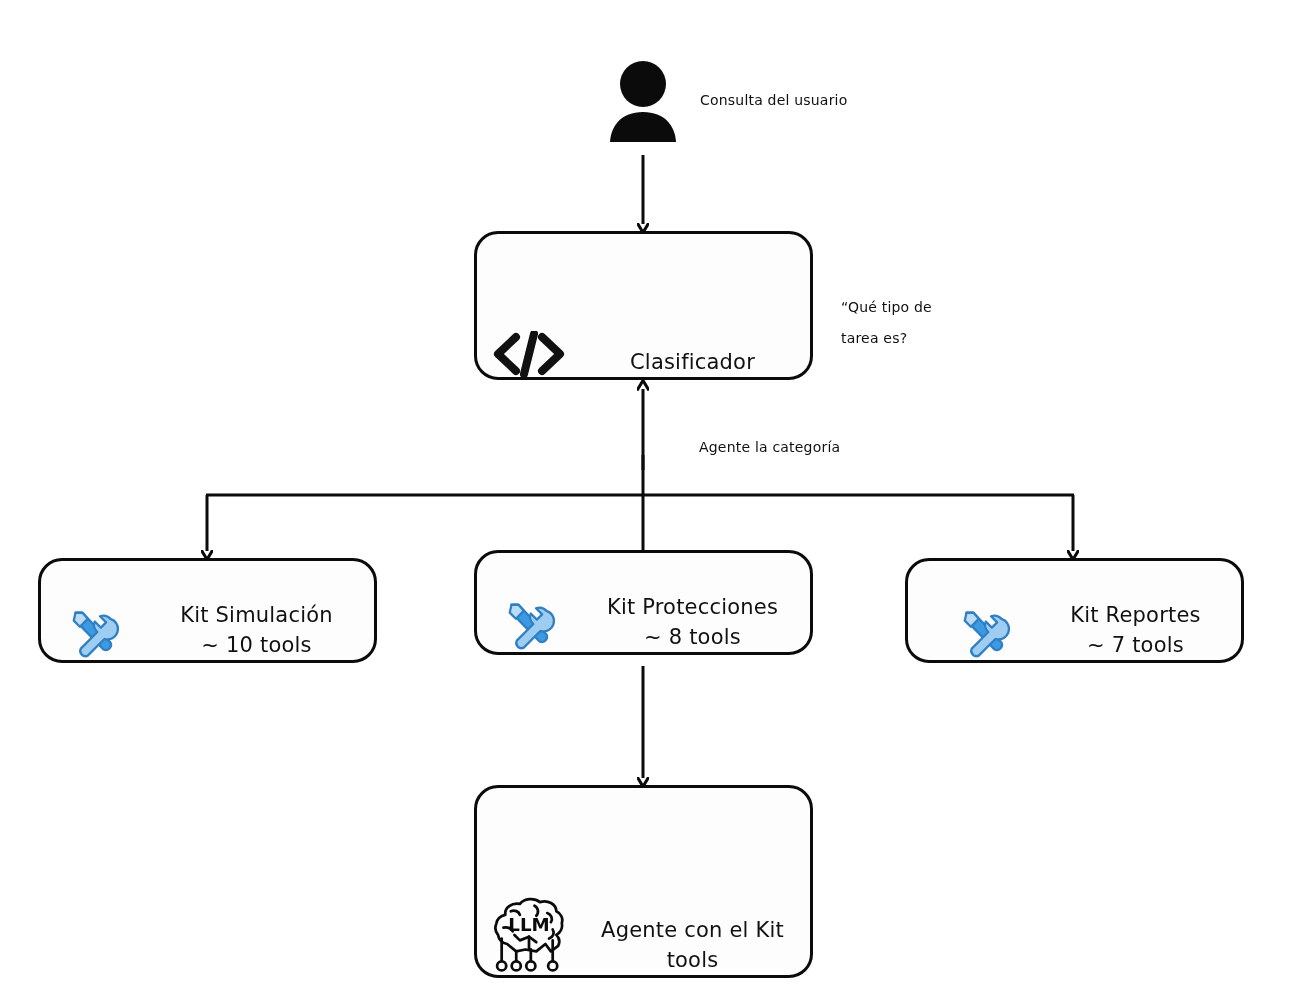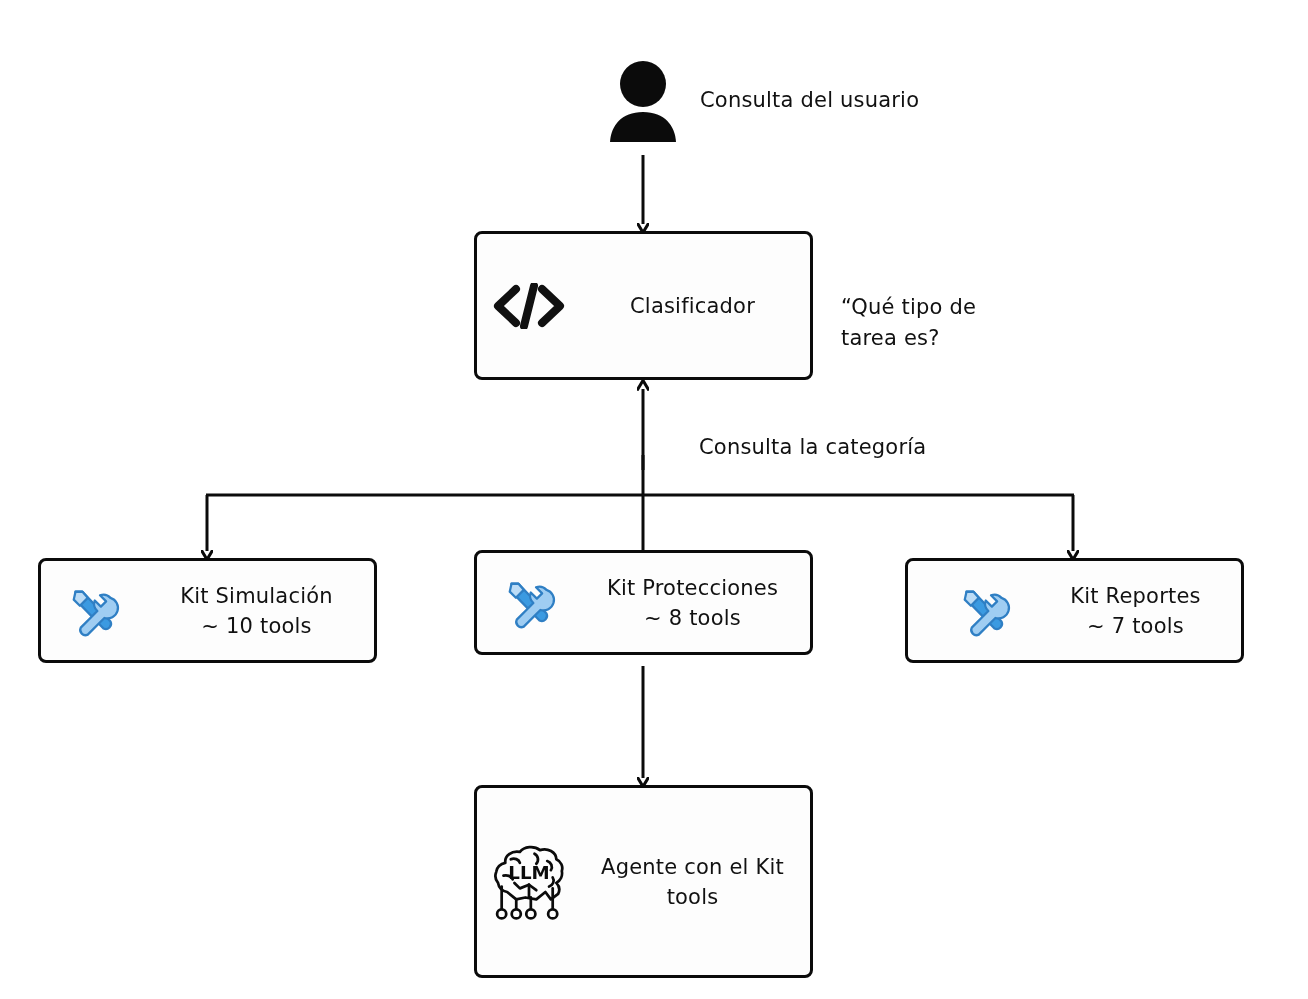--- a/index.html
+++ b/index.html
@@ -21,25 +21,25 @@
     position: absolute;
     left: 0; top: 0;
     width: 1308px;
     height: 999px;
     pointer-events: none;
   }
   .node-box {
     position: absolute;
     box-sizing: border-box;
     border: 3px solid #0b0b0b;
-    border-radius: 8px;
+    border-radius: 24px;
     background: #fdfdfd;
     display: flex;
     flex-direction: row;
-    align-items: center;
+    align-items: flex-end;
     justify-content: flex-start;
   }
   .node-icon {
     flex: 0 0 auto;
     display: flex;
     align-items: center;
     justify-content: center;
   }
   .node-label {
     flex: 1 1 auto;
@@ -47,21 +47,21 @@
     color: #111111;
     font-size: 21px;
     line-height: 30px;
     letter-spacing: 0.2px;
     white-space: pre-line;
     padding-right: 6px;
   }
   .free-label {
     position: absolute;
     color: #111111;
-    font-size: 21px;
+    font-size: 14px;
     line-height: 31px;
     letter-spacing: 0.2px;
     white-space: pre-line;
   }
   .user-node {
     position: absolute;
     display: flex;
     align-items: center;
     gap: 22px;
   }
@@ -110,21 +110,21 @@
         <path d="M50 6 L68 23 L50 40" fill="none" stroke="#111111" stroke-width="8" stroke-linecap="round" stroke-linejoin="round"></path>
         <path d="M42 3 L32 43" fill="none" stroke="#111111" stroke-width="8" stroke-linecap="round"></path>
       </svg>
     </span>
     <span class="node-label">Clasificador</span>
   </div>
 
   <div class="free-label" style="left:841px; top:292px; width:172px; text-align:left;">“Qué tipo de
 tarea es?</div>
 
-  <div class="free-label" style="left:699px; top:432px;">Consulta la categoría</div>
+  <div class="free-label" style="left:699px; top:432px;">Agente la categoría</div>
 
   <div class="node-box" style="left:38px; top:558px; width:339px; height:105px;">
     <span class="node-icon" style="width:104px;">
       <svg width="56" height="56" viewBox="0 0 64 64" xmlns="http://www.w3.org/2000/svg">
         <g stroke="#2f7fc4" stroke-width="2.6" stroke-linejoin="round" stroke-linecap="round">
           <path d="M12 10 L20 10 L52 44 A6 6 0 0 1 44 52 L12 19 Z" fill="#3b9ae1"></path>
           <path d="M12 10 L20 10 L26 17 L17 26 L10 19 Z" fill="#bcdcf6"></path>
           <path d="M52 17 A11 11 0 0 0 40 14 L47 21 L41 27 L34 20 A11 11 0 0 0 37 32
                    L18 51 A6 6 0 0 0 26 59 L45 40 A11 11 0 0 0 52 17 Z" fill="#9fcdf2"></path>
         </g>

